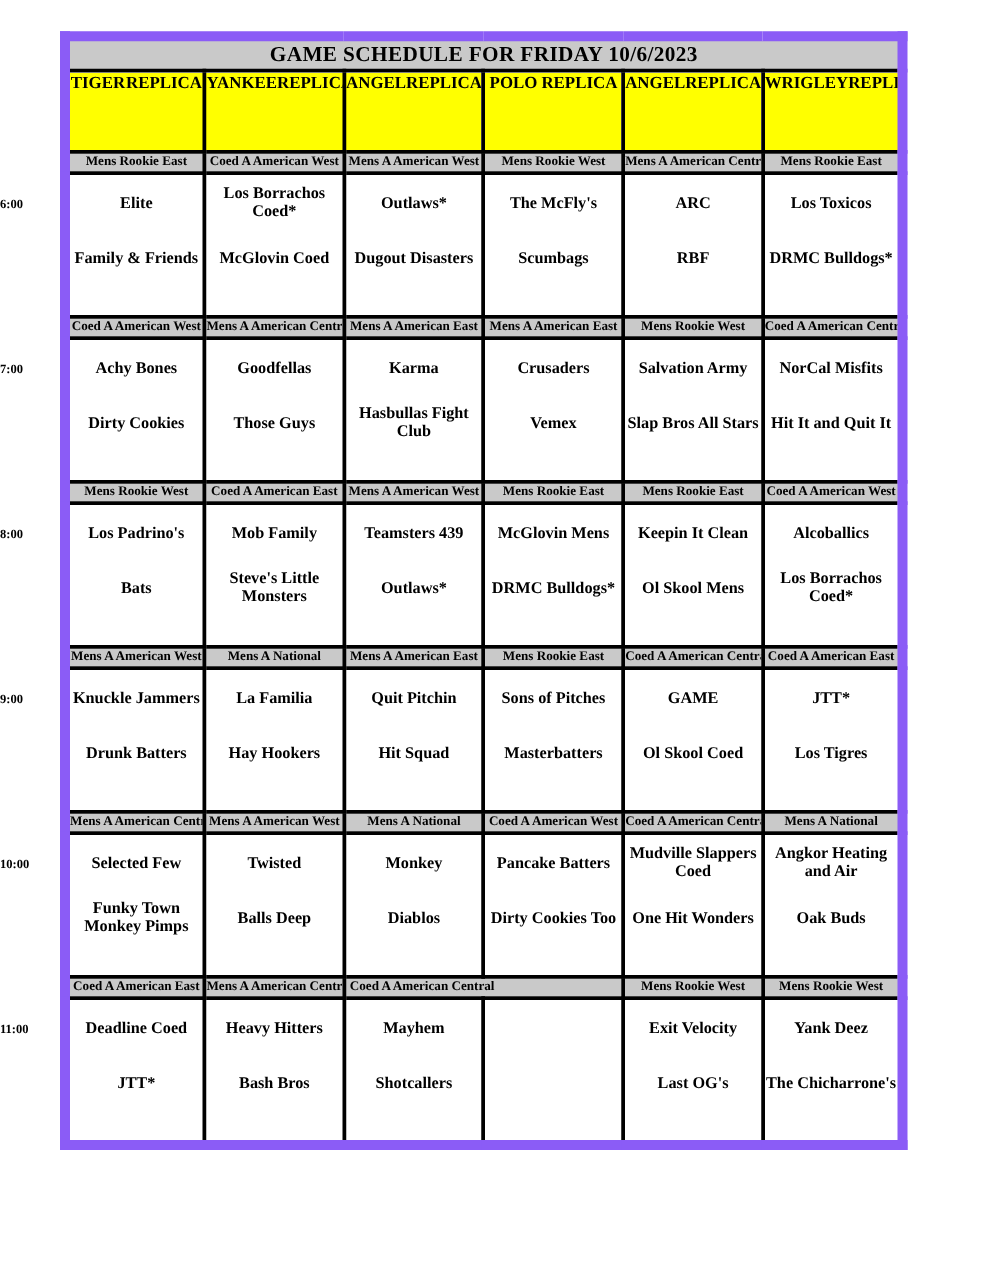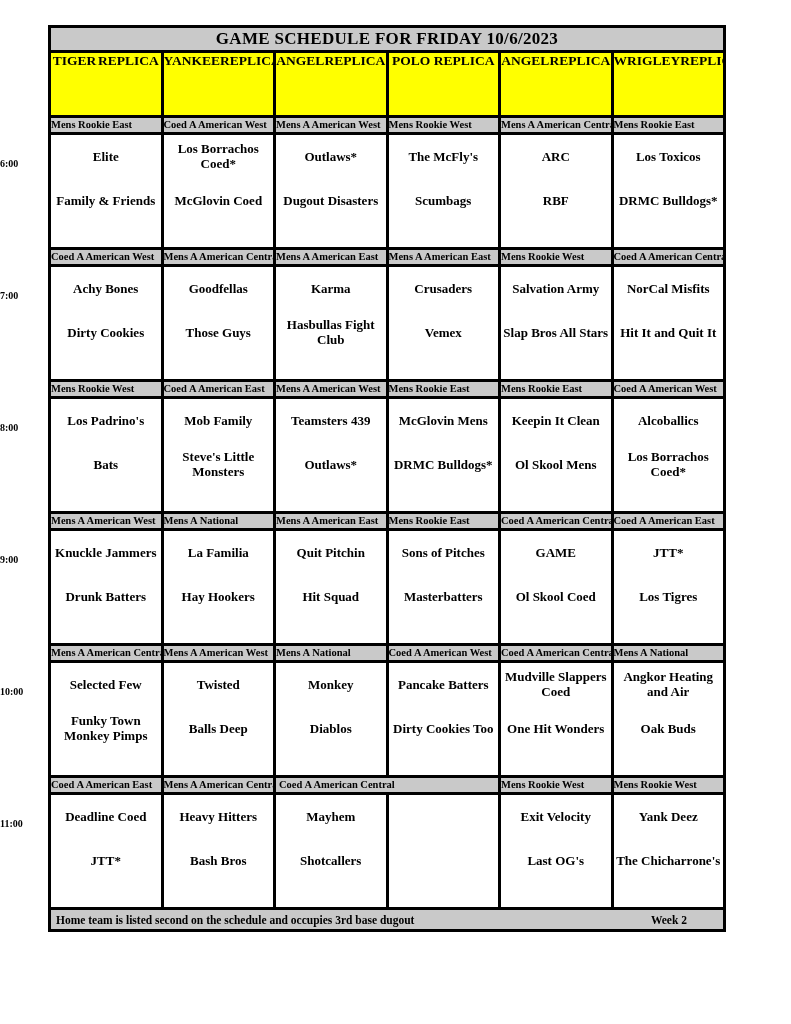--- a/index.html
+++ b/index.html
@@ -6,35 +6,35 @@
   body {
     width:791px; height:1024px; background:#ffffff;
     font-family:"Liberation Serif","DejaVu Serif",serif;
     font-weight:bold; color:#000;
   }
   .page { position:relative; width:791px; height:1024px; background:#ffffff; overflow:hidden; }
 
   table.schedule {
     position:absolute; left:48px; top:25px; width:678px;
     border-collapse:collapse; table-layout:fixed;
-    border:3px solid #8b5cf6;
+    border:8px solid #8b5cf6;
   }
   table.schedule td { border:3px solid #000; padding:0; overflow:hidden; }
 
   .title-cell {
     height:22px; background:#c9c9c9; text-align:center;
     font-size:17px; letter-spacing:0.3px;
   }
   .field-cell { height:62px; background:#ffff00; }
   .field-inner {
     display:flex; justify-content:space-evenly;
     height:100%; text-align:center; font-size:13.5px;
   }
   .division-cell {
-    height:14px; background:#c9c9c9; 
+    height:14px; background:#c9c9c9; text-align:center;
     font-size:10.5px; line-height:14px; white-space:nowrap;
   }
   .division-cell.merged { text-align:left; padding-left:3px; }
   .games-cell { height:112px; background:#ffffff; vertical-align:top; }
   .game-inner { display:flex; flex-direction:column; height:88px; }
   .team {
     flex:1; display:flex; align-items:center; justify-content:center;
     text-align:center; font-size:13px; line-height:1.12; padding:0 1px;
   }
   .footer-cell { height:19px; background:#c9c9c9; }
@@ -379,23 +379,15 @@
             </div>
           </td>
       <td class="games-cell">
             <div class="game-inner">
         <div class="team">Yank Deez</div>
         <div class="team">The Chicharrone's</div>
             </div>
           </td>
     </tr>
 
-    <tr>
-      <td class="footer-cell" colspan="6">
-        <div class="footer-inner">
-          <span>Home team is listed second on the schedule and occupies 3rd base dugout</span>
-          <span>Week 2</span>
-        </div>
-      </td>
-    </tr>
   </tbody>
     </table>
 </div>
 
 </body></html>

